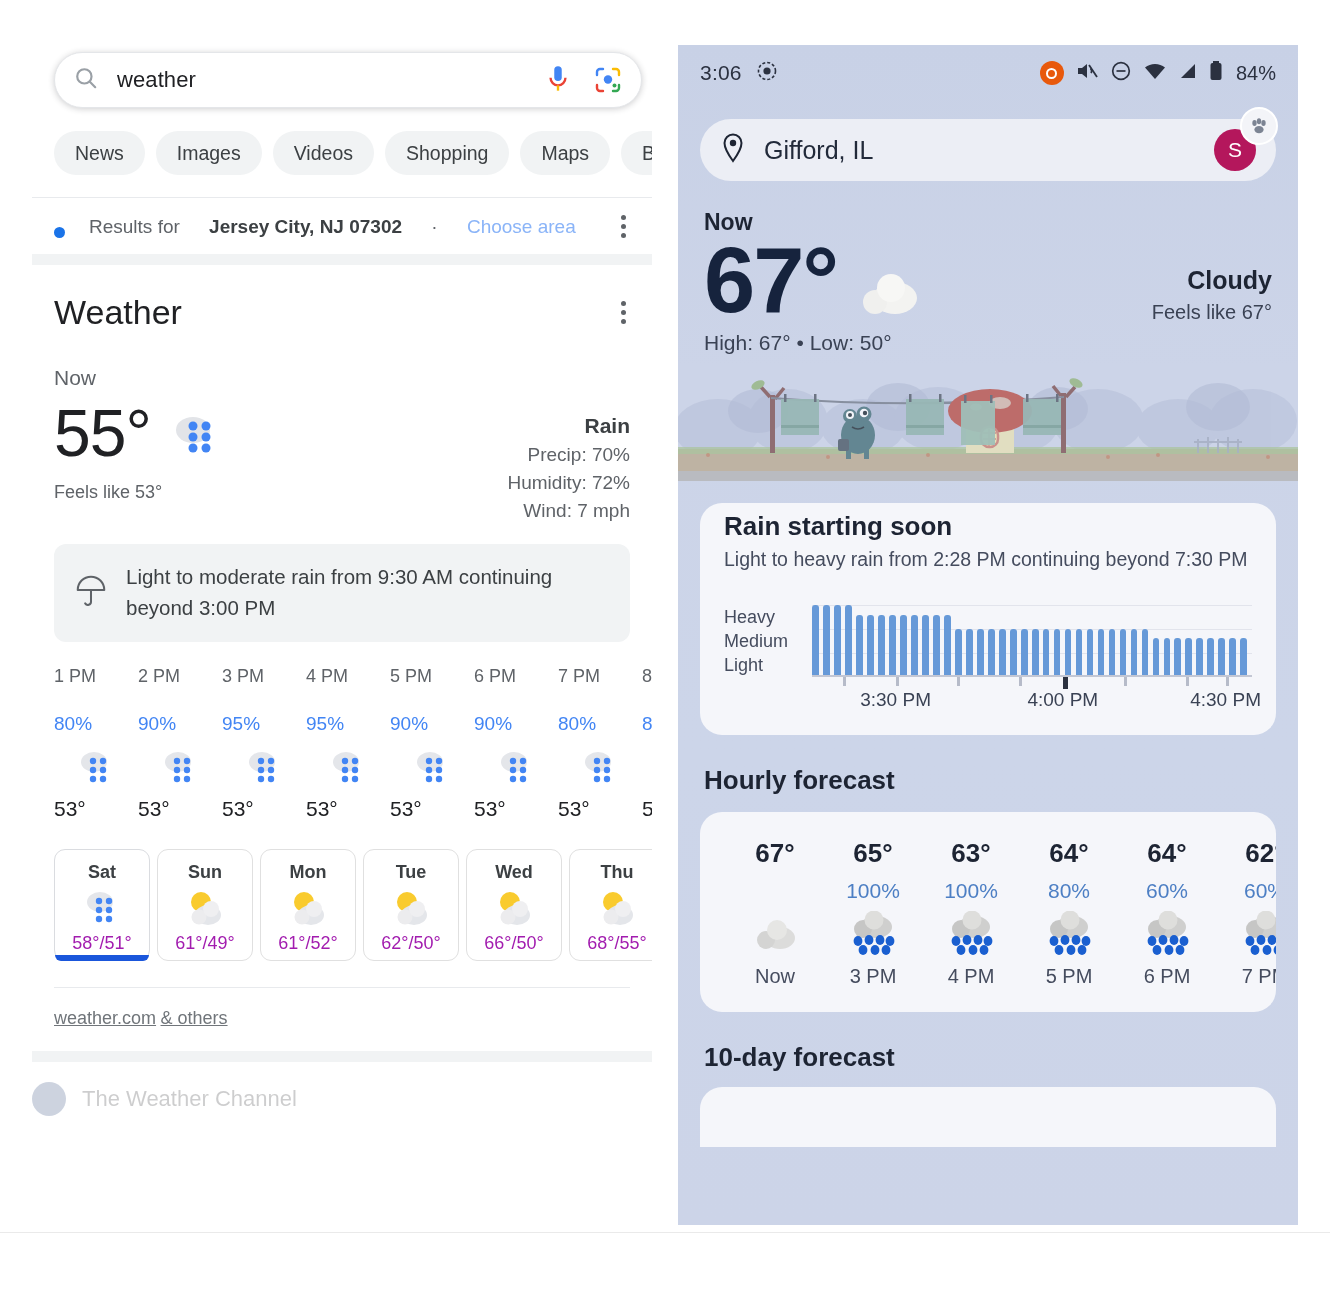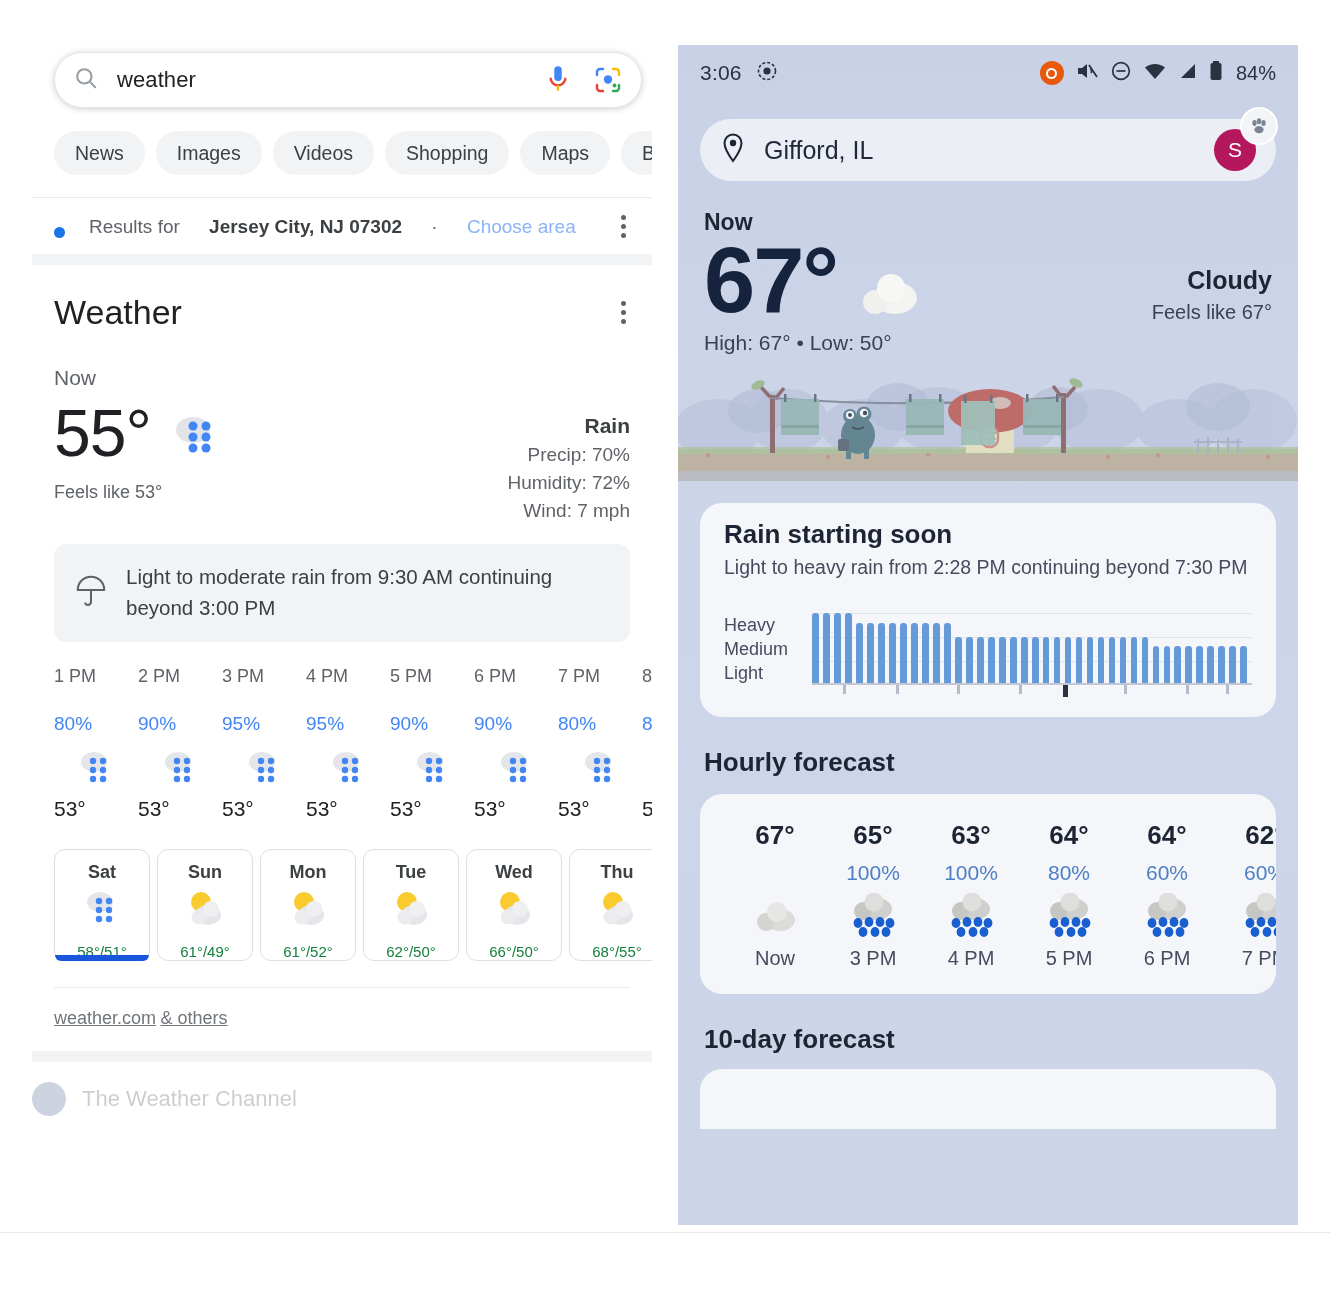--- a/index.html
+++ b/index.html
@@ -88,21 +88,21 @@
     padding: 12px 0 0 0; text-align:center; position:relative; height: 112px;
     background:#fff;
   }
   .day-card.sel { border-color:#dadce0; }
   .day-card.sel::after{
     content:""; position:absolute; left:0; right:0; bottom:-1px; height:6px;
     background:#1a56db; border-radius:0 0 11px 11px;
   }
   .d-name { font-size:18px; color:#3c4043; font-weight:bold;}
   .d-ic { height: 44px; display:flex; align-items:center; justify-content:center; margin-top:4px;}
-  .d-temps { font-size:15px; color:#15803d; margin-top: 12px;}
+  .d-temps { font-size:18px; color:#a21caf; margin-top: 2px;}
 
   .src-line { border-top:1px solid #e8eaed; margin-top: 26px; padding: 20px 0 0 0; }
   .src-link { font-size:18px; color:#70757a; text-decoration:underline; }
   .tail-gap { height: 11px; background:#f1f3f4; margin-top: 22px; }
   .tail-res { padding: 20px 0 0 0; display:flex; align-items:center; gap:16px; opacity:.22;}
   .tail-fav { width:34px; height:34px; border-radius:50%; background:#1f3b73;}
   .tail-txt { font-size:22px; color:#202124;}
 
   
   .right-panel {
@@ -148,21 +148,21 @@
   .now-cond { font-size:25px; color:#1d2433; font-weight:bold;}
   .now-feels { font-size:20px; color:#3a4254; margin-top: 6px;}
   .hilo { font-size:21px; color:#3a4254; margin: 2px 0 0 26px;}
 
   
   .illus { position:relative; height: 118px; margin-top: 8px; overflow:hidden; }
 
   
   .card {
     margin: 22px 22px 0 22px; background:#f5f6fa; border-radius: 22px;
-    padding: 16px 24px 20px 24px;
+    padding: 8px 24px 20px 24px;
   }
   .card-title { font-size:26px; color:#1d2433; font-weight:bold;}
   .card-sub { font-size:19.5px; color:#454c5e; margin-top: 6px;}
 
   .chart-wrap { display:flex; margin-top: 28px; }
   .ylabels { width: 88px; flex:none; padding-top: 6px;}
   .ylab { font-size:18px; color:#454c5e; height: 24px; line-height:24px; }
   .plot { position:relative; flex:1; height: 78px; }
   .grid-l { position:absolute; left:0; right:0; height:1px; background:#e2e4ec;}
   .bars { position:absolute; left:0; right:0; bottom:0; height:78px; display:flex; align-items:flex-end; gap:0;}
@@ -758,20 +758,25 @@
       <div class="ticks" id="ticks">
           <div class="tick" style="left: 7%;"></div>
           <div class="tick" style="left: 19%;"></div>
           <div class="tick" style="left: 33%;"></div>
           <div class="tick" style="left: 47%;"></div>
           <div class="tick major" style="left: 57%;"></div>
           <div class="tick" style="left: 71%;"></div>
           <div class="tick" style="left: 85%;"></div>
           <div class="tick" style="left: 94%;"></div>
         </div>
+      <div class="xlabels" id="xlabels">
+          <div class="xlab" style="left: 19%;">3:30 PM</div>
+          <div class="xlab" style="left: 57%;">4:00 PM</div>
+          <div class="xlab" style="left: 94%;">4:30 PM</div>
+        </div>
     </div>
 
     <div class="sec-title">Hourly forecast</div>
     <div class="hf-card">
       <div class="hf-row" id="right-hourly">
           <div class="hf-col">
             <div class="hf-t">67°</div>
             <div class="hf-p"></div>
             <div class="hf-i">
               <svg width="50" height="40" viewBox="0 0 50 40">

